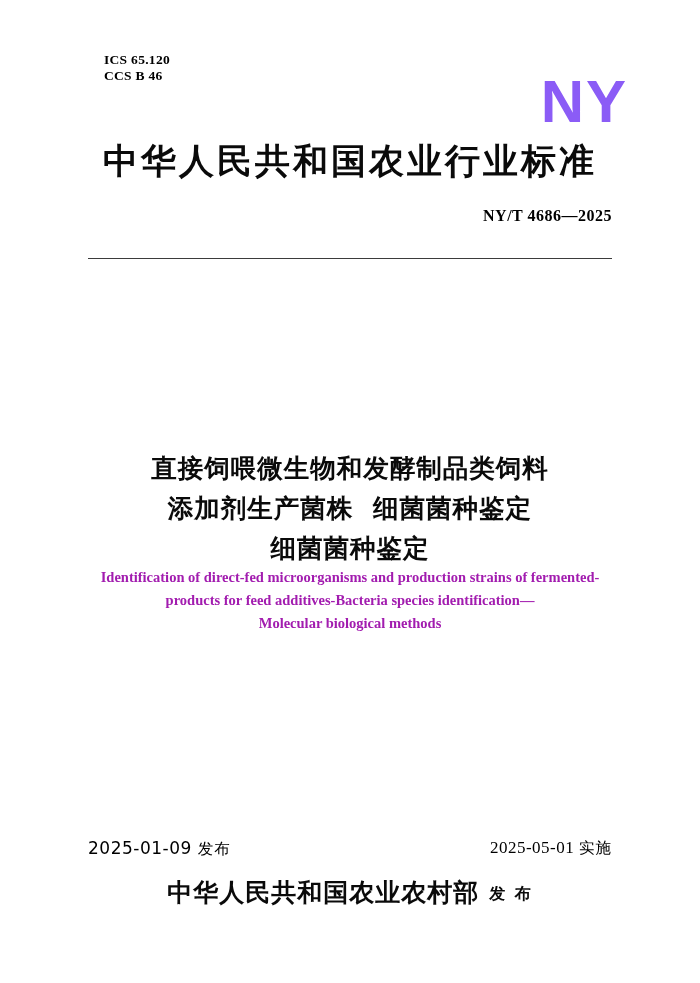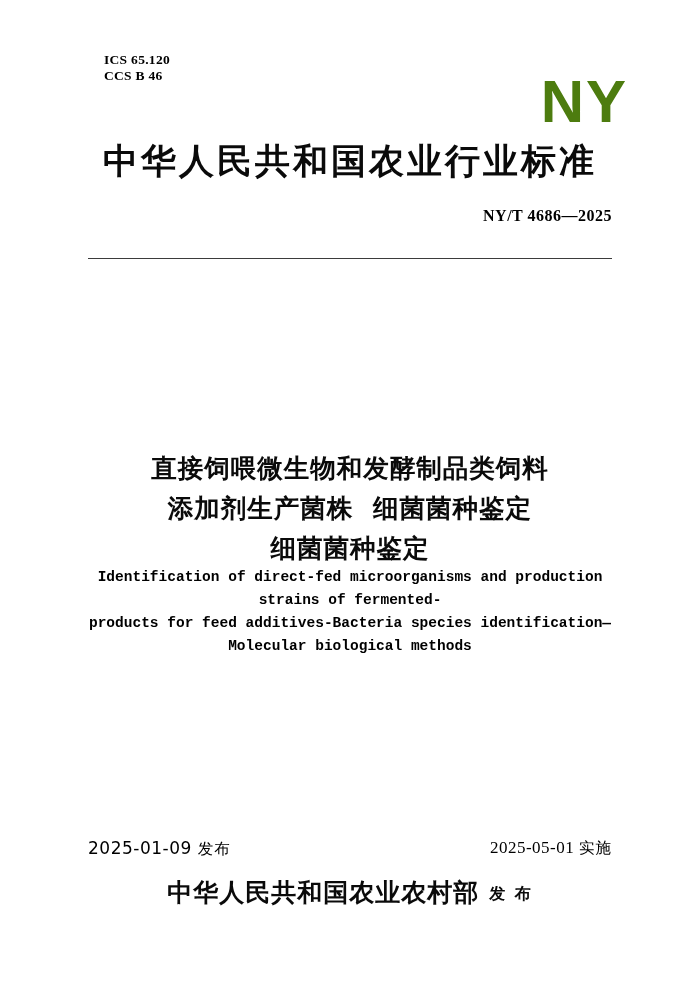--- a/index.html
+++ b/index.html
@@ -46,21 +46,21 @@
   }
   .ny-logo {
     position: absolute;
     right: 0;
     top: 20px;
     font-family: "Liberation Sans", sans-serif;
     font-weight: bold;
     font-size: 60px;
     letter-spacing: 2px;
     line-height: 60px;
-    color: #4d7c0f;
+    color: #8b5cf6;
   }
 
   
   .std-title {
     position: absolute;
     left: 0;
     right: 0;
     top: 138px;
     text-align: center;
     font-family: "DejaVu Sans", "Liberation Sans", sans-serif;
@@ -111,26 +111,26 @@
     white-space: pre;
   }
 
   
   .doc-title-en {
     position: absolute;
     left: 75px;
     right: 75px;
     top: 566px;
     text-align: center;
-    font-family: Liberation Mono, monospace;
+    font-family: Liberation Serif, serif;
     font-weight: bold;
     font-size: 14.5px;
     line-height: 23px;
     letter-spacing: 0px;
-    color: #000000;
+    color: #a21caf;
   }
   .doc-title-en .ln {
     display: block;
   }
 
   
   .dates {
     position: absolute;
     left: 88px;
     right: 88px;

